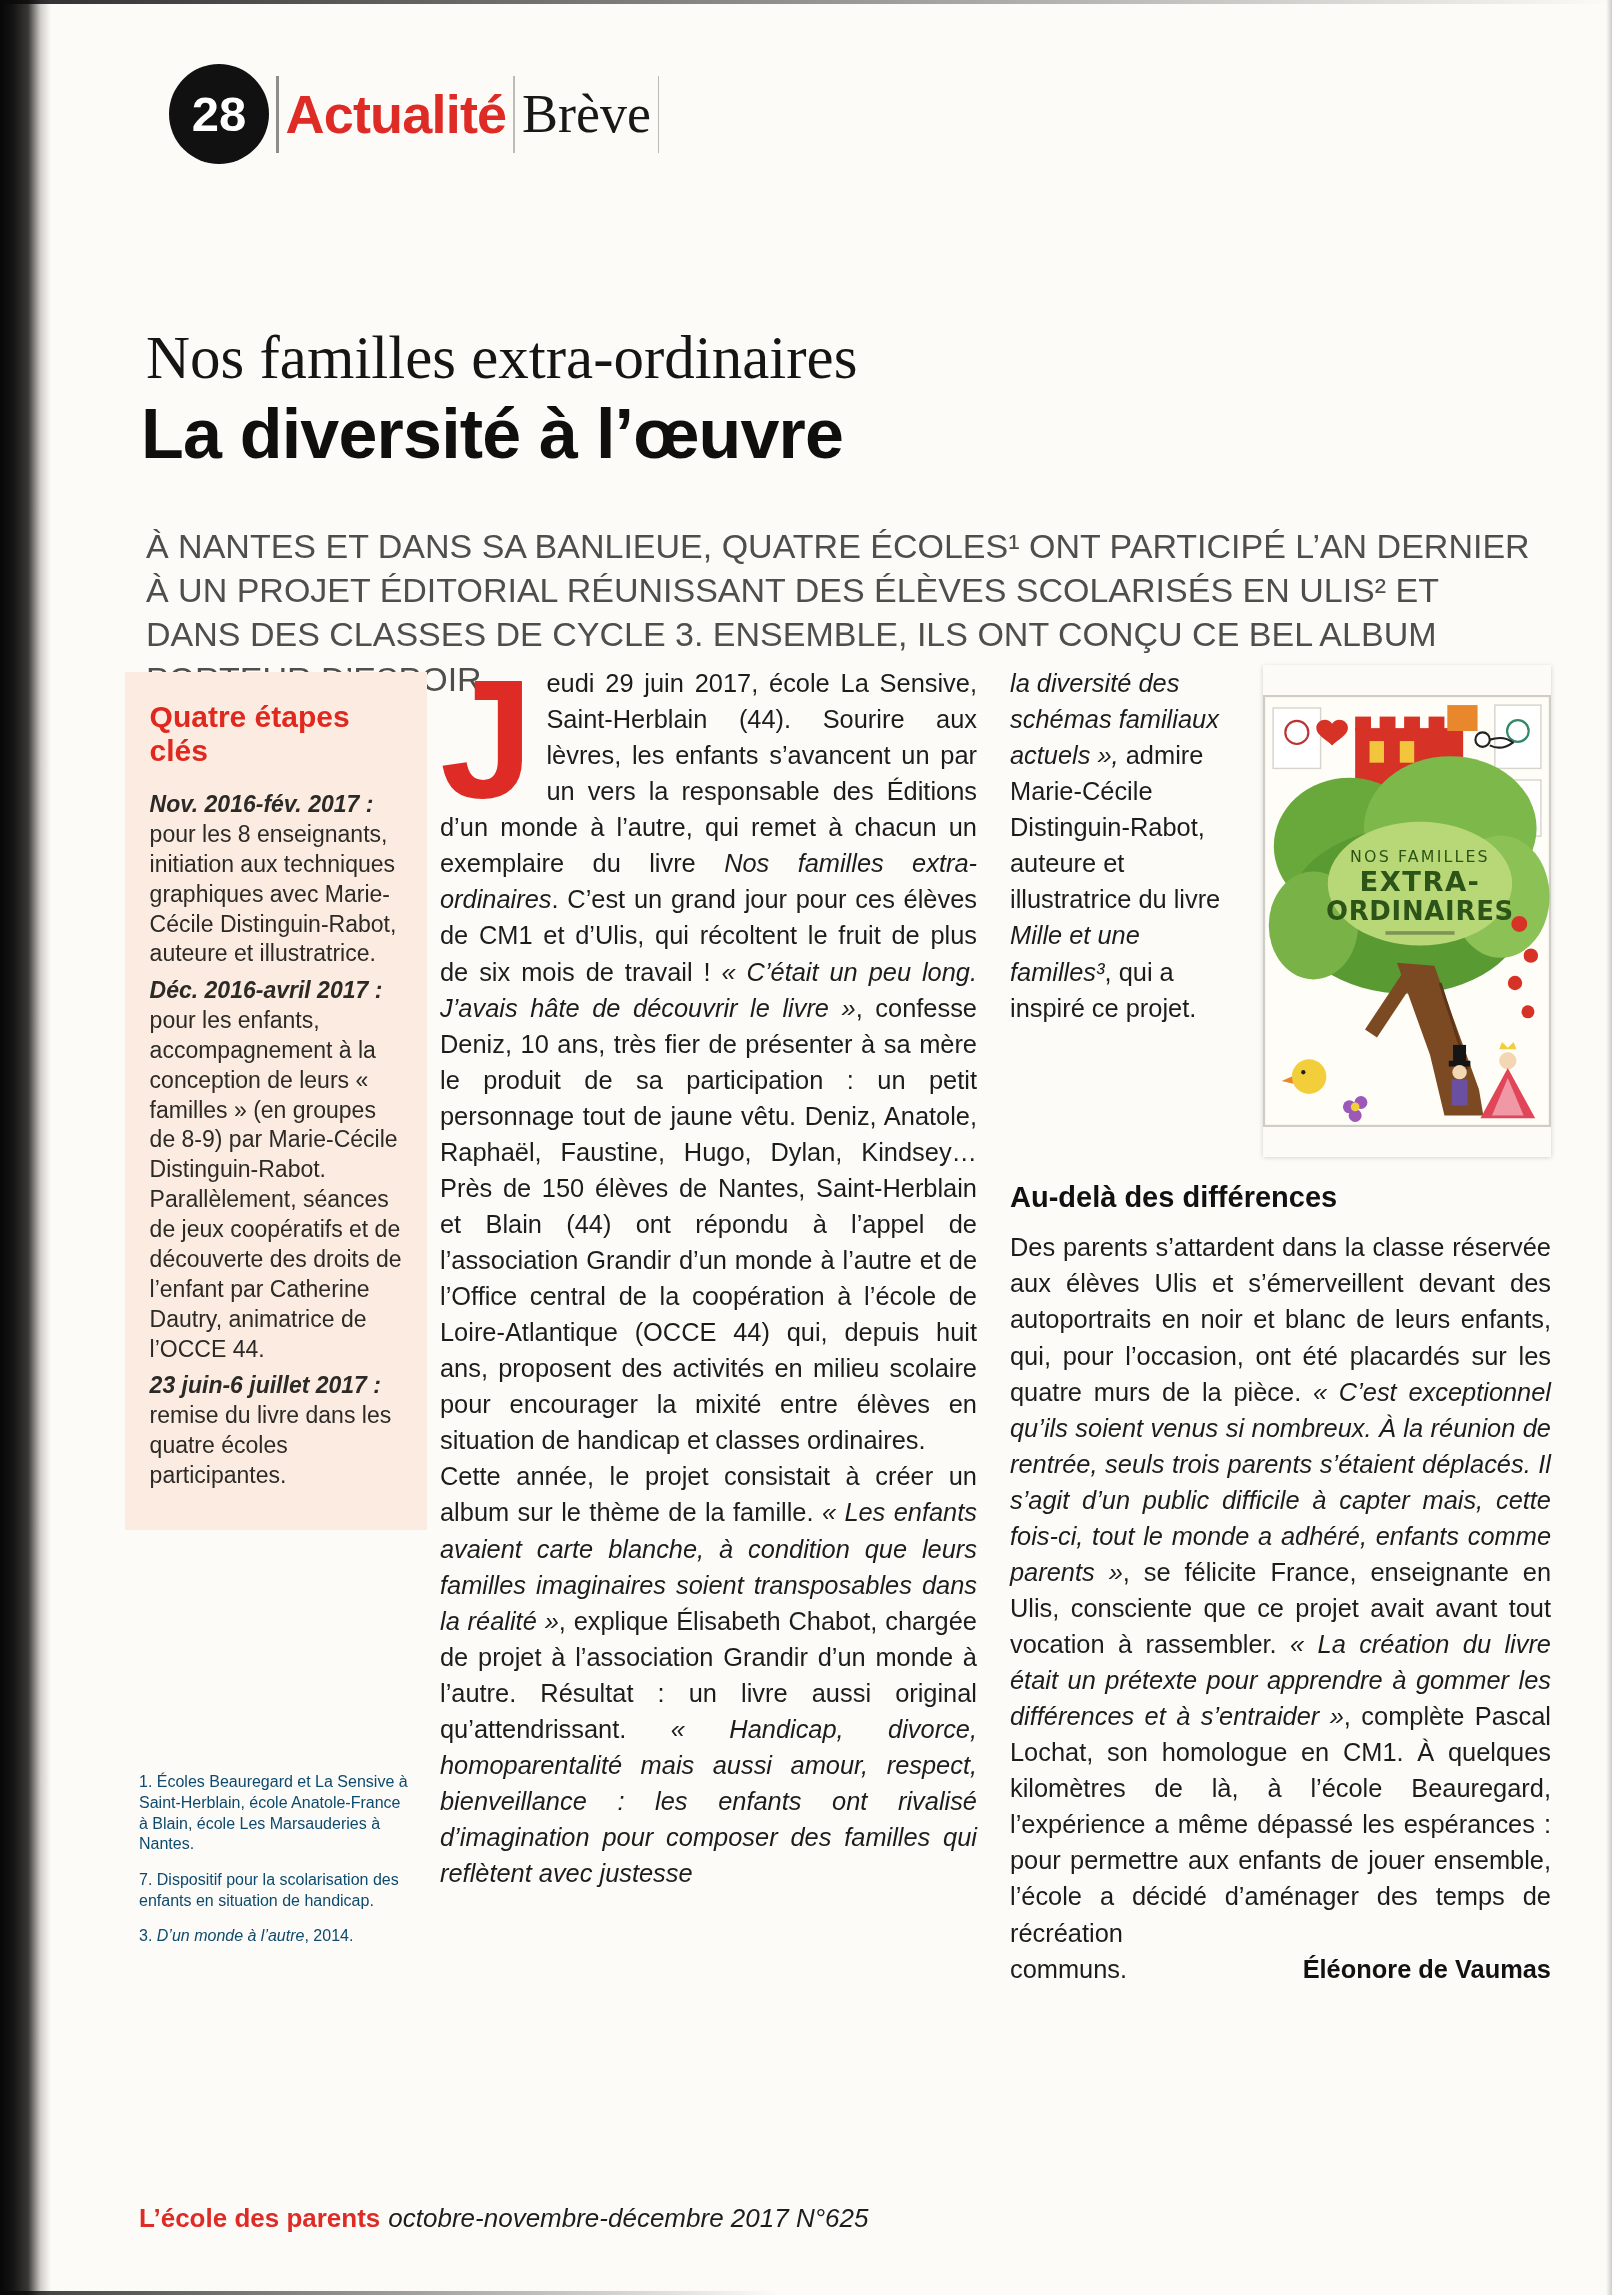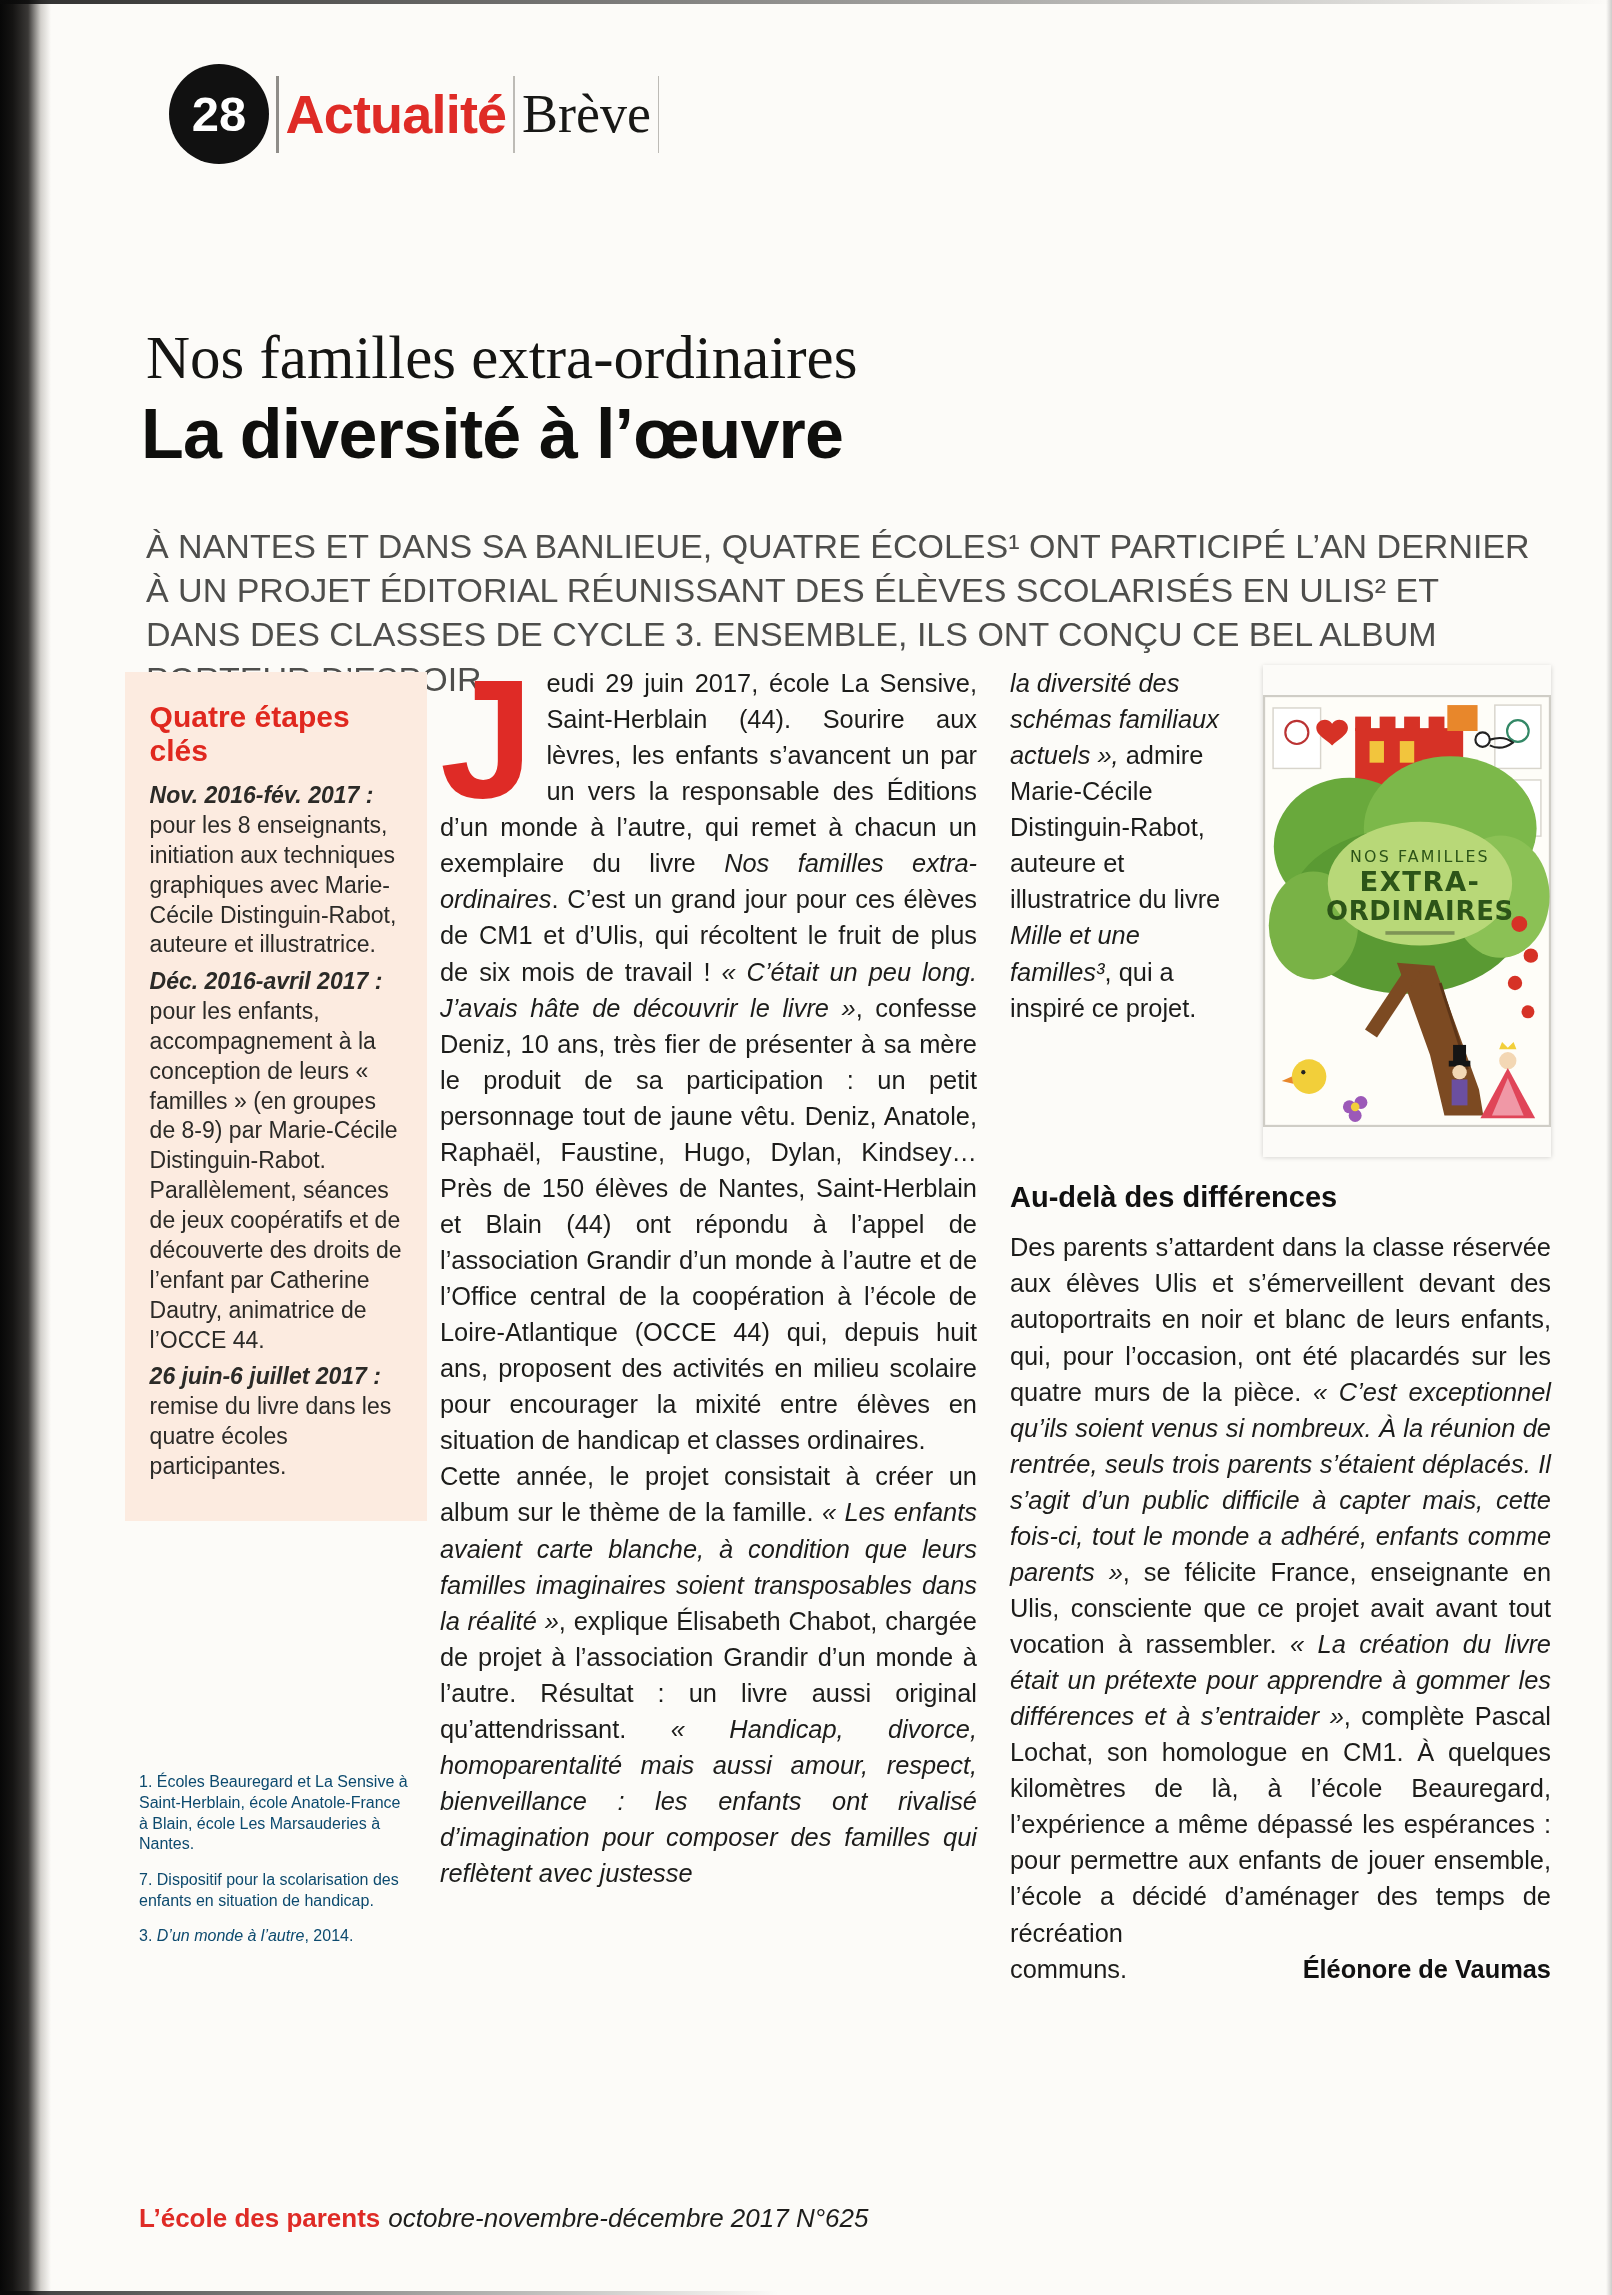--- a/index.html
+++ b/index.html
@@ -32,21 +32,21 @@
   .kicker { position:absolute; left:146px; top:323px; font-family:"Liberation Serif", serif;
     font-size:61px; color:#151513; }
   .title { position:absolute; left:141px; top:394px; font-size:70px; font-weight:bold;
     color:#0f0f0d; letter-spacing:-0.8px; }
   .standfirst { position:absolute; left:146px; top:524px; width:1393px;
     font-size:34px; line-height:1.3; color:#4e4e4c; }
 
   
   .sidebar-box { position:absolute; left:125px; top:672px; width:302px;
     background:#fcebe0; padding:28px 24.6px 33px; }
-  .sidebar-title { color:#e0281f; font-weight:bold; font-size:30px; margin-bottom:13px; }
+  .sidebar-title { color:#e0281f; font-weight:bold; font-size:30px; margin-bottom:22px; }
   .step { font-size:23px; line-height:1.3; color:#2b2a27; margin-bottom:6.6px; }
   .step-date { font-weight:bold; font-style:italic; }
   .step-date::after { content:" "; }
 
   
   .footnotes { position:absolute; left:139px; top:1772px; width:270px;
     font-size:16px; line-height:1.3; color:#0c4a6e; }
   .footnote { margin-bottom:14.8px; }
 
   
@@ -100,21 +100,21 @@
 
   <div class="sidebar-box">
     <div class="sidebar-title">Quatre étapes clés</div>
     <p class="step">
       <span class="step-date">Nov. 2016-fév. 2017 :</span><span>pour les 8 enseignants, initiation aux techniques graphiques avec Marie-Cécile Distinguin-Rabot, auteure et illustratrice.</span>
     </p>
     <p class="step">
       <span class="step-date">Déc. 2016-avril 2017 :</span><span>pour les enfants, accompagnement à la conception de leurs « familles » (en groupes de 8-9) par Marie-Cécile Distinguin-Rabot. Parallèlement, séances de jeux coopératifs et de découverte des droits de l’enfant par Catherine Dautry, animatrice de l’OCCE 44.</span>
     </p>
     <p class="step">
-      <span class="step-date">26 juin-6 juillet 2017 :</span><span>remise du livre dans les quatre écoles participantes.</span>
+      <span class="step-date">23 juin-6 juillet 2017 :</span><span>remise du livre dans les quatre écoles participantes.</span>
     </p>
   </div>
 
   <div class="footnotes">
     <p class="footnote"><span>1. Écoles Beauregard et La Sensive à Saint-Herblain, école Anatole-France à Blain, école Les Marsauderies à Nantes.</span></p>
     <p class="footnote"><span>7. Dispositif pour la scolarisation des enfants en situation de handicap.</span></p>
     <p class="footnote"><span>3. </span><span class="it">D’un monde à l’autre</span><span>, 2014.</span></p>
   </div>
 
   <div class="col-main">

